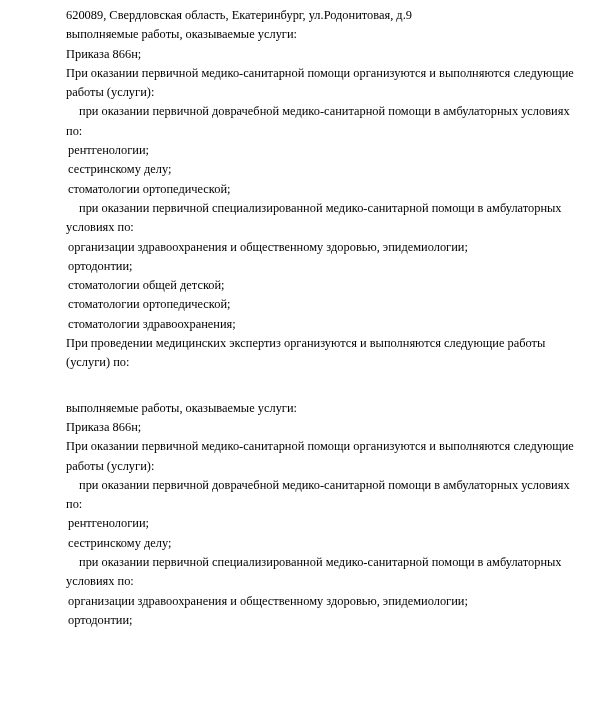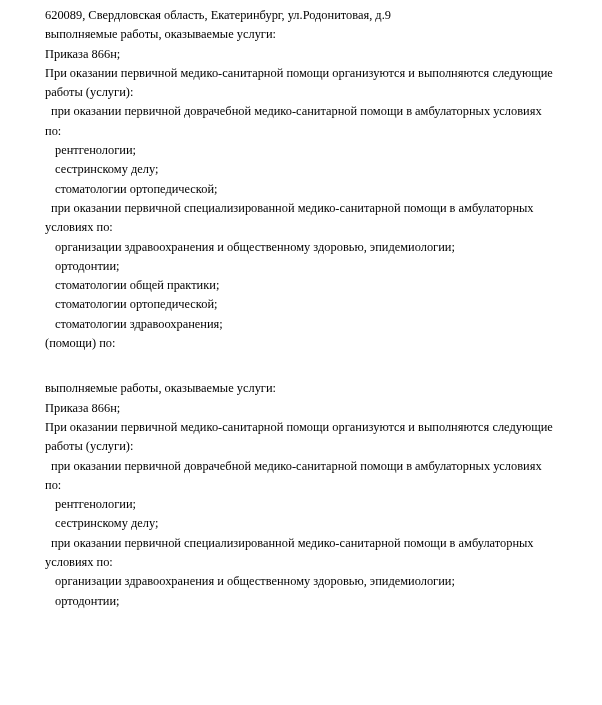--- a/index.html
+++ b/index.html
@@ -11,33 +11,33 @@
     width: 602px;
     height: 705px;
     font-family: "Liberation Serif", serif;
     color: #000000;
     overflow: hidden;
   }
   .page {
     width: 602px;
     height: 705px;
     box-sizing: border-box;
-    padding: 6px 22px 0 45px;
+    padding: 6px 22px 0 66px;
     position: relative;
   }
   .line {
     font-size: 12.4px;
     line-height: 19.3px;
     white-space: pre-wrap;
     text-align: left;
   }
   
   .ind-0  { margin-left: 0px; }
-  .ind-1  { margin-left: 6px; font-family: Liberation Serif, serif; }
-  .ind-2  { margin-left: 10px; }
+  .ind-1  { margin-left: 13px; font-family: Liberation Serif, serif; }
+  .ind-2  { margin-left: 2px; }
   .block-gap {
     height: 26px;
   }
 </style>
 </head>
 <body>
 
 <div class="page">
   <div id="doc-body">
       <div>
@@ -48,24 +48,25 @@
         <div class="line ind-0">работы (услуги):</div>
         <div class="line ind-1">при оказании первичной доврачебной медико-санитарной помощи в амбулаторных условиях</div>
         <div class="line ind-0">по:</div>
         <div class="line ind-2">рентгенологии;</div>
         <div class="line ind-2">сестринскому делу;</div>
         <div class="line ind-2">стоматологии ортопедической;</div>
         <div class="line ind-1">при оказании первичной специализированной медико-санитарной помощи в амбулаторных</div>
         <div class="line ind-0">условиях по:</div>
         <div class="line ind-2">организации здравоохранения и общественному здоровью, эпидемиологии;</div>
         <div class="line ind-2">ортодонтии;</div>
-        <div class="line ind-2">стоматологии общей практики;</div>
+        <div class="line ind-2">стоматологии общей детской;</div>
         <div class="line ind-2">стоматологии ортопедической;</div>
         <div class="line ind-2">стоматологии здравоохранения;</div>
-        <div class="line ind-0">(помощи) по:</div>
+        <div class="line ind-0">При проведении медицинских экспертиз организуются и выполняются следующие работы</div>
+        <div class="line ind-0">(услуги) по:</div>
       </div>
       <div class="block-gap"></div>
       <div>
         <div class="line ind-0">выполняемые работы, оказываемые услуги:</div>
         <div class="line ind-0">Приказа 866н;</div>
         <div class="line ind-0">При оказании первичной медико-санитарной помощи организуются и выполняются следующие</div>
         <div class="line ind-0">работы (услуги):</div>
         <div class="line ind-1">при оказании первичной доврачебной медико-санитарной помощи в амбулаторных условиях</div>
         <div class="line ind-0">по:</div>
         <div class="line ind-2">рентгенологии;</div>

